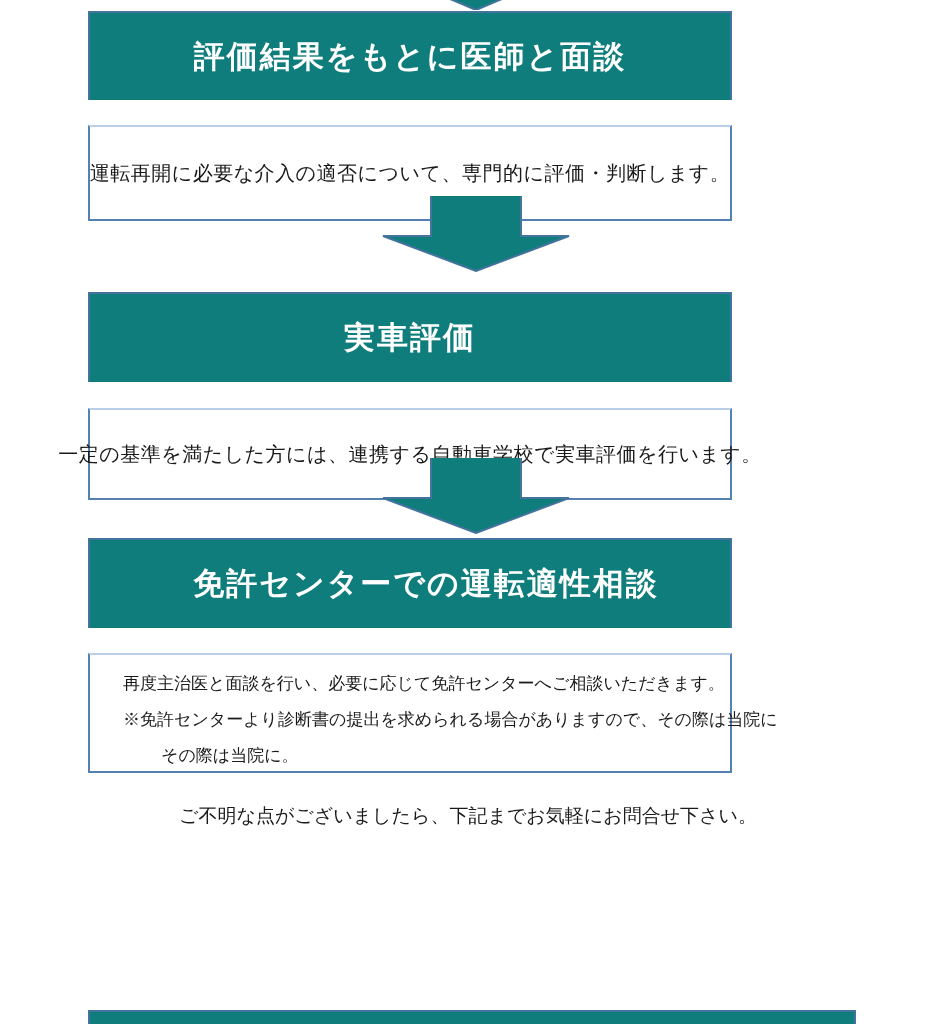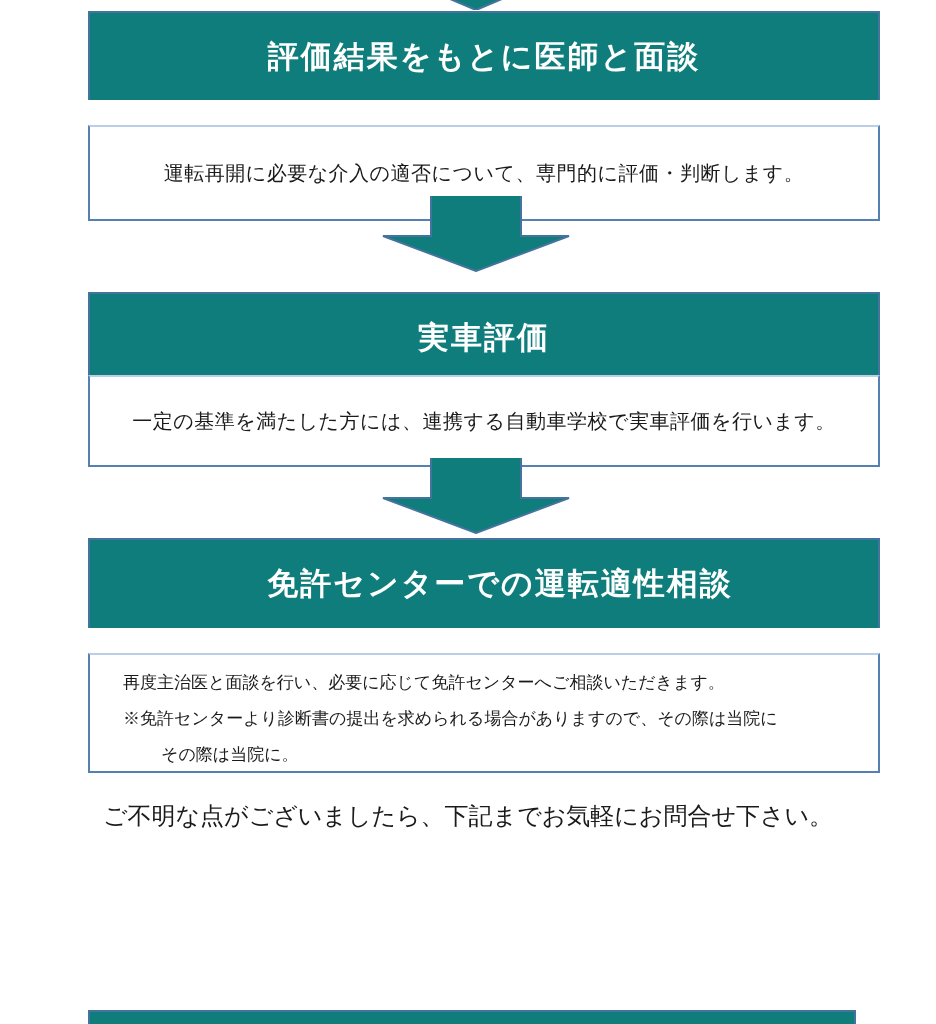--- a/index.html
+++ b/index.html
@@ -4,21 +4,21 @@
 <style>
   html,body{margin:0;padding:0;background:#ffffff;}
   .page{
     position:relative;
     width:936px;height:1024px;
     background:#ffffff;
     overflow:hidden;
     font-family:"Liberation Sans",sans-serif;
     color:#1a1a1a;
   }
-  .band{position:absolute;left:88px;width:792px;box-sizing:border-box;font-family:Liberation Mono, monospace;}
+  .band{position:absolute;left:88px;width:644px;box-sizing:border-box;}
   .step-header{
     background:#0e7d7c;
     border:2px solid #44739e;
     border-bottom:none;
     display:flex;align-items:center;justify-content:center;
   }
   .step-title{
     color:#ffffff;
     font-size:31px;
     font-weight:bold;
@@ -41,21 +41,21 @@
     font-size:17px;
     line-height:36px;
     padding:11px 24px 0 33px;
   }
   .body-left p{margin:0;white-space:nowrap;}
   .body-left p.indent{margin-left:38px;}
   .arrow{position:absolute;display:block;}
   .footer{
     position:absolute;left:0;top:799px;width:936px;
     text-align:center;
-    font-size:24px;
+    font-size:19px;
     line-height:34px;
   }
   .footer p{margin:0;white-space:nowrap;}
   .bottom-bar{
     position:absolute;left:88px;top:1010px;width:768px;height:14px;
     background:#0e7d7c;
     border:2px solid #44739e;
     border-bottom:none;
     box-sizing:border-box;
   }
@@ -76,21 +76,21 @@
     <p style="margin:0;">運転再開に必要な介入の適否について、専門的に評価・判断します。</p>
   </div>
 
   <svg class="arrow" style="left:381px;top:196px;" width="190" height="76" viewBox="0 0 190 76">
     <polygon points="50,-1 140,-1 140,40 188,40 95,75 2,40 50,40" fill="#0e7d7c" stroke="#44739e" stroke-width="2" stroke-linejoin="miter"></polygon>
   </svg>
 
   <div class="band step-header" style="top:292px;height:90px;">
     <span class="step-title">実車評価</span>
   </div>
-  <div class="band step-body body-center" style="top:350px;height:92px;text-align:right;">
+  <div class="band step-body body-center" style="top:383px;height:92px;text-align:right;">
     <p style="margin:0;">一定の基準を満たした方には、連携する自動車学校で実車評価を行います。</p>
   </div>
 
   <svg class="arrow" style="left:381px;top:458px;" width="190" height="76" viewBox="0 0 190 76">
     <polygon points="50,-1 140,-1 140,40 188,40 95,75 2,40 50,40" fill="#0e7d7c" stroke="#44739e" stroke-width="2" stroke-linejoin="miter"></polygon>
   </svg>
 
   <div class="band step-header" style="top:538px;height:90px;padding-left:32px;">
     <span class="step-title">免許センターでの運転適性相談</span>
   </div>

